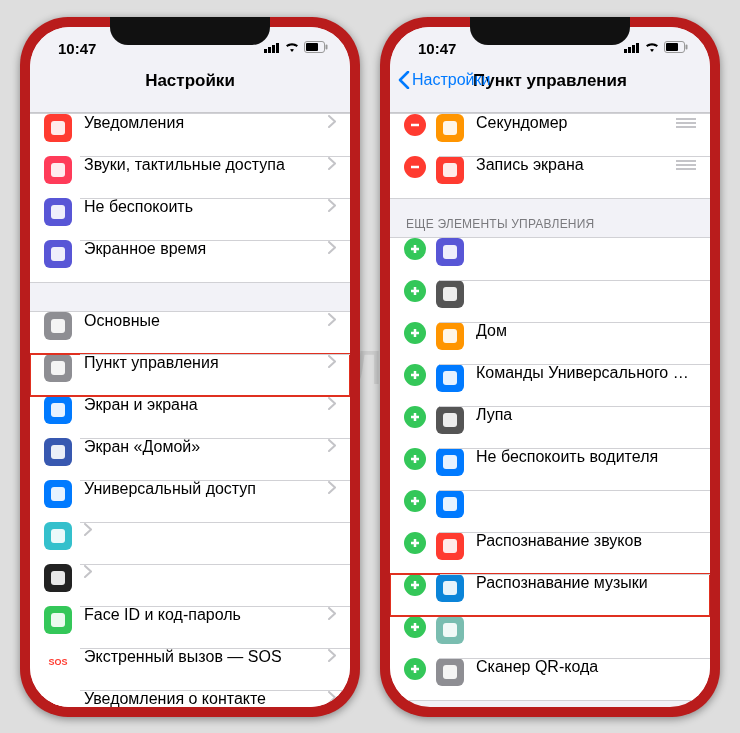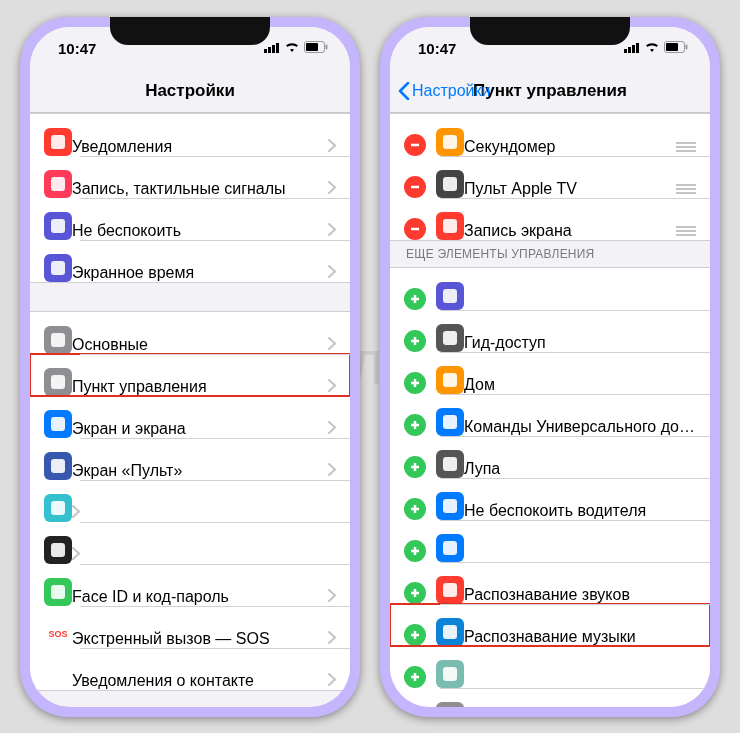--- a/index.html
+++ b/index.html
@@ -1,35 +1,35 @@
 <!DOCTYPE html>
 <html><head>
 <meta charset="utf-8">
 <style>
   * { box-sizing: border-box; margin: 0; padding: 0; font-family: -apple-system, "Helvetica Neue", Arial, sans-serif; }
   body { background: #dedede; width: 740px; height: 733px; display: flex; justify-content: center; align-items: center; gap: 20px; position: relative; }
   .watermark { position:absolute; left:50%; top:50%; transform:translate(-50%,-50%); font-size:48px; color:rgba(150,150,150,0.25); font-weight:300; letter-spacing:2px; pointer-events:none; }
-  .phone { width: 340px; height: 700px; background: #c4b5fd; border-radius: 48px; padding: 10px; position: relative; box-shadow: 0 2px 8px rgba(0,0,0,0.4); }
+  .phone { width: 340px; height: 700px; background: #b91c1c; border-radius: 48px; padding: 10px; position: relative; box-shadow: 0 2px 8px rgba(0,0,0,0.4); }
   .phone-inner { width: 100%; height: 100%; background: #f2f2f7; border-radius: 40px; overflow: hidden; position: relative; }
   .notch { position: absolute; top: 0; left: 50%; transform: translateX(-50%); width: 160px; height: 28px; background: #111; border-radius: 0 0 18px 18px; z-index: 10; }
   .status-bar { height: 44px; display: flex; justify-content: space-between; align-items: center; padding: 0 22px 0 28px; font-size: 15px; font-weight: 600; background:#f2f2f7; }
   .status-right { display: flex; gap: 4px; align-items: center; font-size:13px; }
-  .nav-bar { height: 42px; display: flex; align-items: center; justify-content: center; position: relative; border-bottom: 0.5px solid #c8c8cc; background:#f2f2f7;}
+  .nav-bar { height: 42px; display: flex; align-items: flex-start; justify-content: center; position: relative; border-bottom: 0.5px solid #c8c8cc; background:#f2f2f7;}
   .nav-title { font-size: 17px; font-weight: 600; }
   .nav-back { position: absolute; left: 8px; color: #007aff; font-size: 16px; display: flex; align-items: center; }
   .nav-back svg { margin-right: 2px; }
   .content { height: calc(100% - 86px); overflow: hidden; }
   .group-gap { height: 28px; }
-  .section-header { font-size: 12px; color: #7a7a7e; padding: 6px 16px 6px 16px; text-transform: uppercase; letter-spacing: 0.2px;}
-  .cell { background: #fff; display: flex; align-items: flex-end; height: 42px; padding: 0 14px; position: relative; }
+  .section-header { font-size: 12px; color: #7a7a7e; padding: 18px 16px 6px 16px; text-transform: uppercase; letter-spacing: 0.2px;}
+  .cell { background: #fff; display: flex; align-items: flex-start; height: 42px; padding: 0 14px; position: relative; }
   .cell + .cell::before, .group .cell:not(:first-child)::before {
     content:''; position:absolute; top:0; left:50px; right:0; height:0.5px; background:#d1d1d5;
   }
   .group { border-top: 0.5px solid #d1d1d5; border-bottom: 0.5px solid #d1d1d5; }
-  .cell .icon-wrap { width: 28px; height: 28px; border-radius: 6px; display:flex; align-items:center; justify-content:center; flex-shrink: 0; }
+  .cell .icon-wrap { width: 28px; height: 28px; border-radius: 6px; display:flex; align-items:center; justify-content:center; margin-right: 12px; flex-shrink: 0; }
   .cell .icon-wrap svg, .cell .icon-wrap span { color: #fff; }
   .cell-label { font-size: 16px; flex: 1; color:#000; white-space: nowrap; overflow:hidden; text-overflow:ellipsis;}
   .chevron { color: #c4c4c8; }
   .action-btn { width: 22px; height: 22px; border-radius: 50%; display:flex; align-items:center; justify-content:center; margin-right: 10px; flex-shrink:0;}
   .action-btn.remove { background:#ff3b30; }
   .action-btn.add { background:#34c759; }
   .action-btn svg { stroke:#fff; stroke-width:2.5;}
   .drag-handle { color:#c4c4c8; margin-left:auto; }
   .highlight { outline: 2px solid #e03020; outline-offset:-1px; position:relative; z-index:2;}
   .small-icon { width:20px;height:20px; }
@@ -83,21 +83,21 @@
     <span class="chevron"><svg width="8" height="13" viewBox="0 0 8 13">
                 <path d="M1 1 L7 6.5 L1 12" fill="none" stroke="#c4c4c8" stroke-width="2" stroke-linecap="round"></path>
               </svg></span>
   </div>
           <div class="cell">
     <div class="icon-wrap" style="background:#ff3b59">
               <svg class="small-icon" viewBox="0 0 20 20">
                 <rect x="3" y="3" width="14" height="14" rx="3" fill="rgba(255,255,255,0.9)"></rect>
               </svg>
             </div>
-    <span class="cell-label">Запись, тактильные сигналы</span>
+    <span class="cell-label">Звуки, тактильные доступа</span>
     <span class="chevron"><svg width="8" height="13" viewBox="0 0 8 13">
                 <path d="M1 1 L7 6.5 L1 12" fill="none" stroke="#c4c4c8" stroke-width="2" stroke-linecap="round"></path>
               </svg></span>
   </div>
           <div class="cell">
     <div class="icon-wrap" style="background:#5856d6">
               <svg class="small-icon" viewBox="0 0 20 20">
                 <rect x="3" y="3" width="14" height="14" rx="3" fill="rgba(255,255,255,0.9)"></rect>
               </svg>
             </div>
@@ -152,21 +152,32 @@
     <span class="chevron"><svg width="8" height="13" viewBox="0 0 8 13">
                 <path d="M1 1 L7 6.5 L1 12" fill="none" stroke="#c4c4c8" stroke-width="2" stroke-linecap="round"></path>
               </svg></span>
   </div>
           <div class="cell">
     <div class="icon-wrap" style="background:#3858b0">
               <svg class="small-icon" viewBox="0 0 20 20">
                 <rect x="3" y="3" width="14" height="14" rx="3" fill="rgba(255,255,255,0.9)"></rect>
               </svg>
             </div>
-    <span class="cell-label">Экран «Пульт»</span>
+    <span class="cell-label">Экран «Домой»</span>
+    <span class="chevron"><svg width="8" height="13" viewBox="0 0 8 13">
+                <path d="M1 1 L7 6.5 L1 12" fill="none" stroke="#c4c4c8" stroke-width="2" stroke-linecap="round"></path>
+              </svg></span>
+  </div>
+          <div class="cell">
+    <div class="icon-wrap" style="background:#007aff">
+              <svg class="small-icon" viewBox="0 0 20 20">
+                <rect x="3" y="3" width="14" height="14" rx="3" fill="rgba(255,255,255,0.9)"></rect>
+              </svg>
+            </div>
+    <span class="cell-label">Универсальный доступ</span>
     <span class="chevron"><svg width="8" height="13" viewBox="0 0 8 13">
                 <path d="M1 1 L7 6.5 L1 12" fill="none" stroke="#c4c4c8" stroke-width="2" stroke-linecap="round"></path>
               </svg></span>
   </div>
           <div class="cell">
     <div class="icon-wrap" style="background:#34c0cc">
               <svg class="small-icon" viewBox="0 0 20 20">
                 <rect x="3" y="3" width="14" height="14" rx="3" fill="rgba(255,255,255,0.9)"></rect>
               </svg>
             </div>
@@ -277,38 +288,20 @@
                 <line x1="0" y1="5" x2="20" y2="5" stroke="#c4c4c8" stroke-width="2"></line>
                 <line x1="0" y1="9" x2="20" y2="9" stroke="#c4c4c8" stroke-width="2"></line>
               </svg></span>
   </div>
           <div class="cell">
     <div class="action-btn remove">
               <svg width="12" height="12" viewBox="0 0 12 12">
                 <line x1="2" y1="6" x2="10" y2="6"></line>
               </svg>
             </div>
-    <div class="icon-wrap" style="background:#444">
-              <svg class="small-icon" viewBox="0 0 20 20">
-                <rect x="3" y="3" width="14" height="14" rx="3" fill="rgba(255,255,255,0.9)"></rect>
-              </svg>
-            </div>
-    <span class="cell-label">Пульт Apple TV</span>
-    <span class="drag-handle"><svg width="20" height="10" viewBox="0 0 20 10">
-                <line x1="0" y1="1" x2="20" y2="1" stroke="#c4c4c8" stroke-width="2"></line>
-                <line x1="0" y1="5" x2="20" y2="5" stroke="#c4c4c8" stroke-width="2"></line>
-                <line x1="0" y1="9" x2="20" y2="9" stroke="#c4c4c8" stroke-width="2"></line>
-              </svg></span>
-  </div>
-          <div class="cell">
-    <div class="action-btn remove">
-              <svg width="12" height="12" viewBox="0 0 12 12">
-                <line x1="2" y1="6" x2="10" y2="6"></line>
-              </svg>
-            </div>
     <div class="icon-wrap" style="background:#ff3b30">
               <svg class="small-icon" viewBox="0 0 20 20">
                 <rect x="3" y="3" width="14" height="14" rx="3" fill="rgba(255,255,255,0.9)"></rect>
               </svg>
             </div>
     <span class="cell-label">Запись экрана</span>
     <span class="drag-handle"><svg width="20" height="10" viewBox="0 0 20 10">
                 <line x1="0" y1="1" x2="20" y2="1" stroke="#c4c4c8" stroke-width="2"></line>
                 <line x1="0" y1="5" x2="20" y2="5" stroke="#c4c4c8" stroke-width="2"></line>
                 <line x1="0" y1="9" x2="20" y2="9" stroke="#c4c4c8" stroke-width="2"></line>
@@ -336,21 +329,20 @@
               <svg width="12" height="12" viewBox="0 0 12 12">
                 <line x1="6" y1="2" x2="6" y2="10"></line>
                 <line x1="2" y1="6" x2="10" y2="6"></line>
               </svg>
             </div>
     <div class="icon-wrap" style="background:#555">
               <svg class="small-icon" viewBox="0 0 20 20">
                 <rect x="3" y="3" width="14" height="14" rx="3" fill="rgba(255,255,255,0.9)"></rect>
               </svg>
             </div>
-    <span class="cell-label">Гид-доступ</span>
 
   </div>
           <div class="cell">
     <div class="action-btn add">
               <svg width="12" height="12" viewBox="0 0 12 12">
                 <line x1="6" y1="2" x2="6" y2="10"></line>
                 <line x1="2" y1="6" x2="10" y2="6"></line>
               </svg>
             </div>
     <div class="icon-wrap" style="background:#ff9500">

